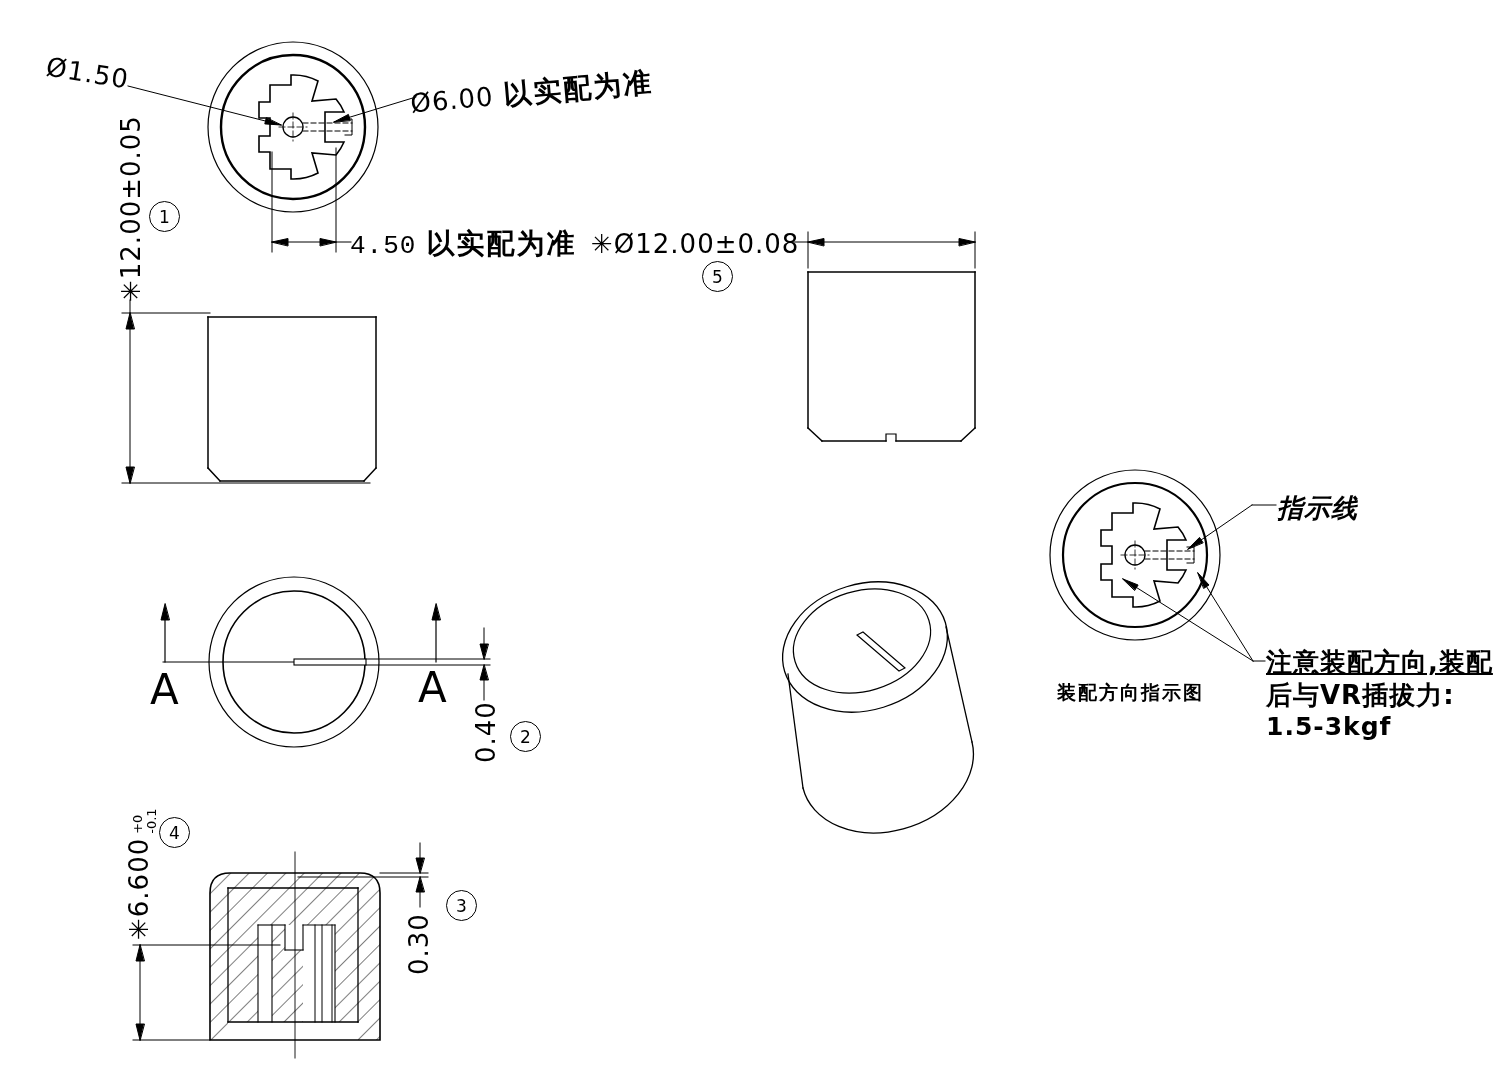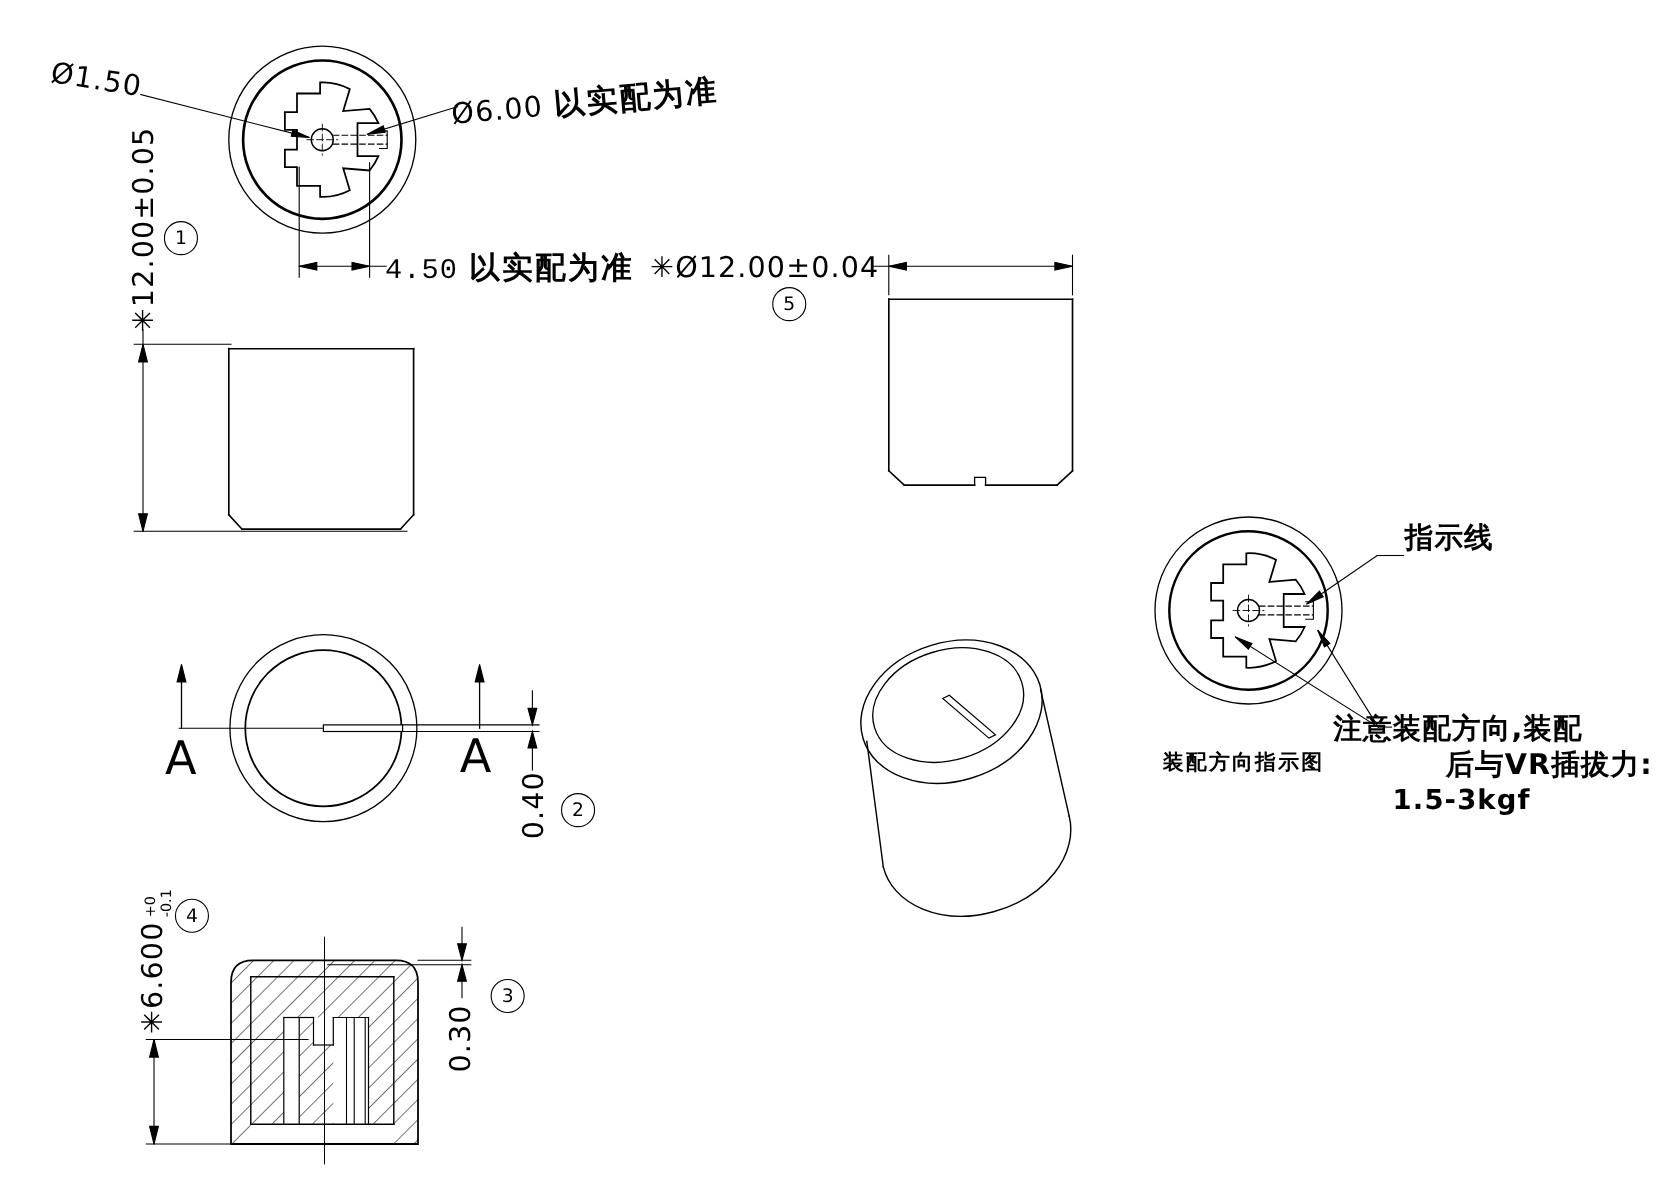--- a/index.html
+++ b/index.html
@@ -180,21 +180,21 @@
 <div class="txt row" style="left:410px;top:74px;transform:rotate(-5deg);">
   <span class="dim">Ø6.00</span>
   <span class="cjk">以实配为准</span>
 </div>
 
 <div class="txt row" style="left:350px;top:225px;font-family:Liberation Mono, monospace;">
   <span class="dim">4.50</span>
   <span class="cjk">以实配为准</span>
 </div>
 
-<div class="txt dim" style="left:591px;top:229px;">✳Ø12.00±0.04</div>
+<div class="txt dim" style="left:591px;top:229px;">✳Ø12.00±0.08</div>
 
 <div class="txt dim rot" style="left:116px;top:302px;">✳12.00±0.05</div>
 
 <div class="txt dim rot" style="left:471px;top:763px;">0.40</div>
 
 <div class="txt dim rot" style="left:404px;top:975px;">0.30</div>
 
 <div class="txt rot" style="left:124px;top:940px;">
   <span class="dim">✳6.600</span><span class="tolstack">
         <span>+0</span>
@@ -214,21 +214,21 @@
 <div class="balloon" style="left:446px;top:890px;">
       <span>3</span>
     </div>
 <div class="balloon" style="left:159px;top:817px;">
       <span>4</span>
     </div>
 <div class="balloon" style="left:702px;top:261px;">
       <span>5</span>
     </div>
 
-<div class="txt note" style="left:1277px;top:471px;">指示线</div>
-
-<div class="txt note" style="left:1212px;top:645px;">注意装配方向,装配</div>
-<div class="txt note" style="left:1314px;top:678px;">后与VR插拔力:</div>
+<div class="txt note" style="left:1277px;top:491px;font-style:italic;">指示线</div>
+
+<div class="txt note" style="left:1266px;top:645px;text-decoration:underline;">注意装配方向,装配</div>
+<div class="txt note" style="left:1266px;top:678px;">后与VR插拔力:</div>
 <div class="txt kgf" style="left:1266px;top:712px;">1.5-3kgf</div>
 
 <div class="txt cjk" style="left:1057px;top:680px;font-size:19px;">装配方向指示图</div>
 
 </div>
 
 </body></html>

